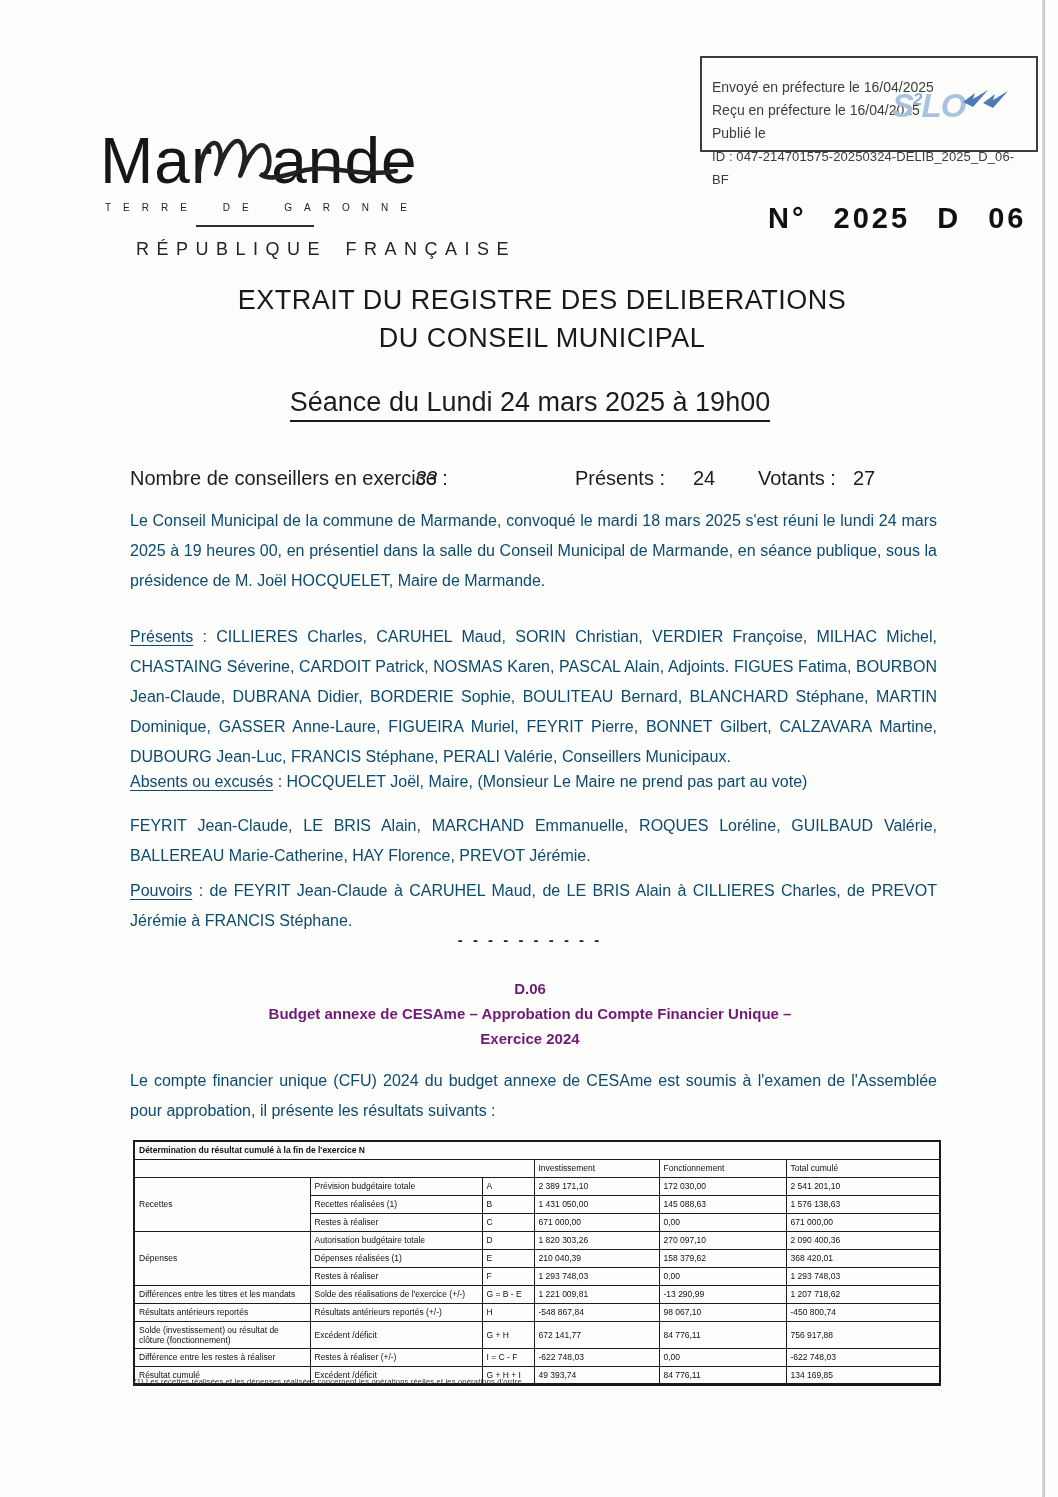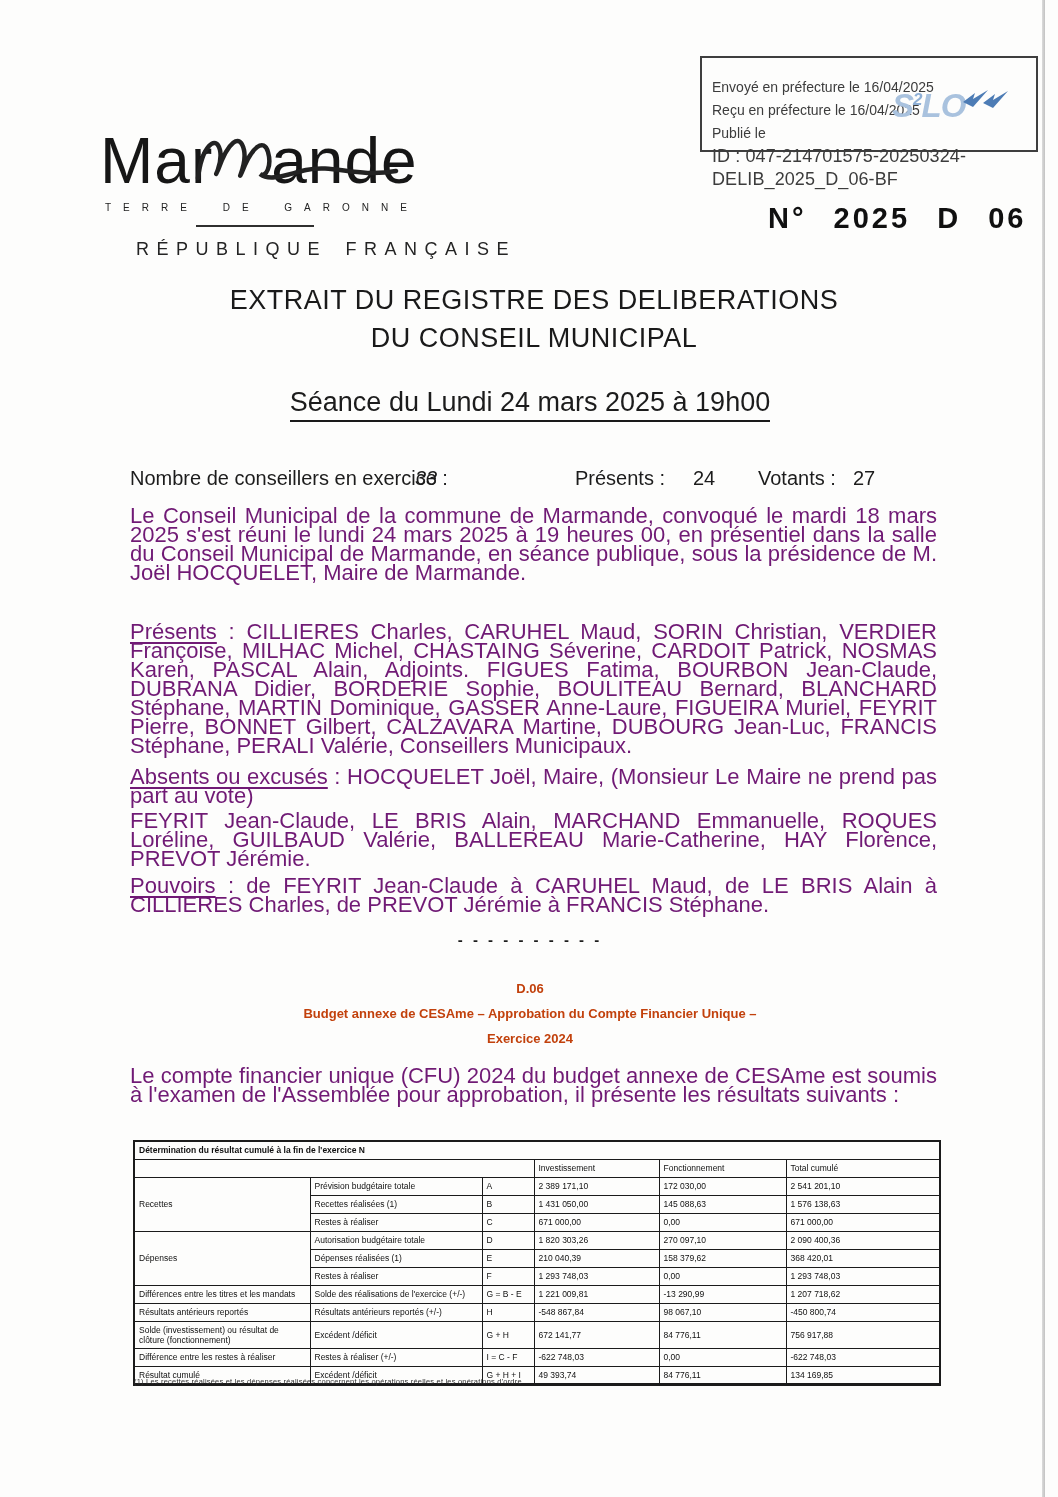--- a/index.html
+++ b/index.html
@@ -9,65 +9,65 @@
     font-family:"Liberation Sans", sans-serif; color:#1c1c1c;
   }
   
   .scan-edge { position:absolute; top:0; left:1042px; width:3px; height:100%;
     background:linear-gradient(to right,#dcdcdc,#c2c2c2); }
 
   
   .stamp { position:absolute; left:700px; top:17px; width:338px; height:96px;
     border:2px solid #3e3e3e; box-sizing:border-box; padding:18px 10px 0 10px;
     font-size:14px; line-height:23px; color:#3c3c3c; background:transparent;margin-top:39px; }
-  .stamp .id-line { font-size:18px; letter-spacing:0.1px; }
+  .stamp .id-line { font-size:13px; letter-spacing:0.1px; }
   .s2lo { position:absolute; left:190px; top:30px; white-space:nowrap; }
   .s2lo-text { font-size:33px; font-style:italic; font-weight:700;
     color:#a9c2de; letter-spacing:-1px; }
   .s2lo-text sup { font-size:17px; color:#8fb0d6; }
   .s2lo-swoosh { vertical-align:6px; margin-left:-4px; }
 
   
   .logo { position:absolute; left:100px; top:124px; width:440px; }
   .logo-name { position:relative; font-size:64px; color:#161616; letter-spacing:1px; height:82px; }
   .logo-gap { display:inline-block; width:58px; }
   .squiggle { position:absolute; left:88px; top:0px; }
   .logo-tagline { margin-top:-4px; font-size:10px; letter-spacing:12px; word-spacing:9px; color:#222; padding-left:5px; }
   .logo-line { width:118px; border-top:2px solid #2f2f2f; margin:12px 0 0 96px; }
   .logo-republic { margin-top:12px; font-size:18px; letter-spacing:7.5px; word-spacing:6px; color:#242424; padding-left:36px; }
 
   .doc-number { position:absolute; left:768px; top:202px; font-size:29px; font-weight:700;
     letter-spacing:3px; word-spacing:16px; color:#101010; }
 
-  .main-title { position:absolute; left:132px; top:281px; width:804px; text-align:center;
+  .main-title { position:absolute; left:140px; top:281px; width:804px; text-align:center;
     font-size:27px; line-height:38px; letter-spacing:0.5px; color:#1a1a1a; }
 
   .session { position:absolute; left:128px; top:387px; width:804px; text-align:center; font-size:27px; }
   .session span { border-bottom:2px solid #1a1a1a; padding-bottom:3px; }
 
   .counters { position:absolute; left:130px; top:449px; width:806px; height:26px; font-size:20px; color:#1c1c1c;margin-top:18px; }
   .counters span { position:absolute; top:0; white-space:nowrap; }
   .c0 { left:0; }   .c1 { left:285px;font-style:italic; }
   .c2 { left:445px; } .c3 { left:563px; }
   .c4 { left:628px; } .c5 { left:723px; }
 
-  .para { position:absolute; left:130px; width:807px; font-size:22px; line-height:19px;
-    text-align:justify; color:#701a75; }
+  .para { position:absolute; left:130px; width:807px; font-size:16px; line-height:30px;
+    text-align:justify; color:#0c4a6e; }
   .p-intro   { top:506px; }
   .p-presents{ top:622px; }
   .p-absents { top:767px; }
   .p-absents2{ top:811px; }
   .p-pouvoirs{ top:876px; }
   .u { text-decoration:underline; text-underline-offset:3px; }
 
   .separator { position:absolute; left:128px; top:931px; width:804px; text-align:center;
     font-size:15px; font-weight:700; letter-spacing:3px; }
 
   .delib { position:absolute; left:128px; top:976px; width:804px; text-align:center;
-    font-size:13px; font-weight:700; line-height:25px; color:#c2410c; }
+    font-size:15px; font-weight:700; line-height:25px; color:#701a75; }
 
   .p-cfu { top:1066px; }
 
   table.budget { position:absolute; left:133px; top:1140px; width:806px;
     border-collapse:collapse; border:2px solid #1b1b1b; border-bottom:3px solid #1b1b1b;
     table-layout:fixed;padding-left:40px; }
   table.budget td { border:1px solid #1b1b1b; padding:1px 4px; font-size:8.5px;
     line-height:1.2; vertical-align:middle; text-align:left; color:#101010; }
   table.budget tr { height:18px; }
   table.budget tr.tall { height:27px; }

